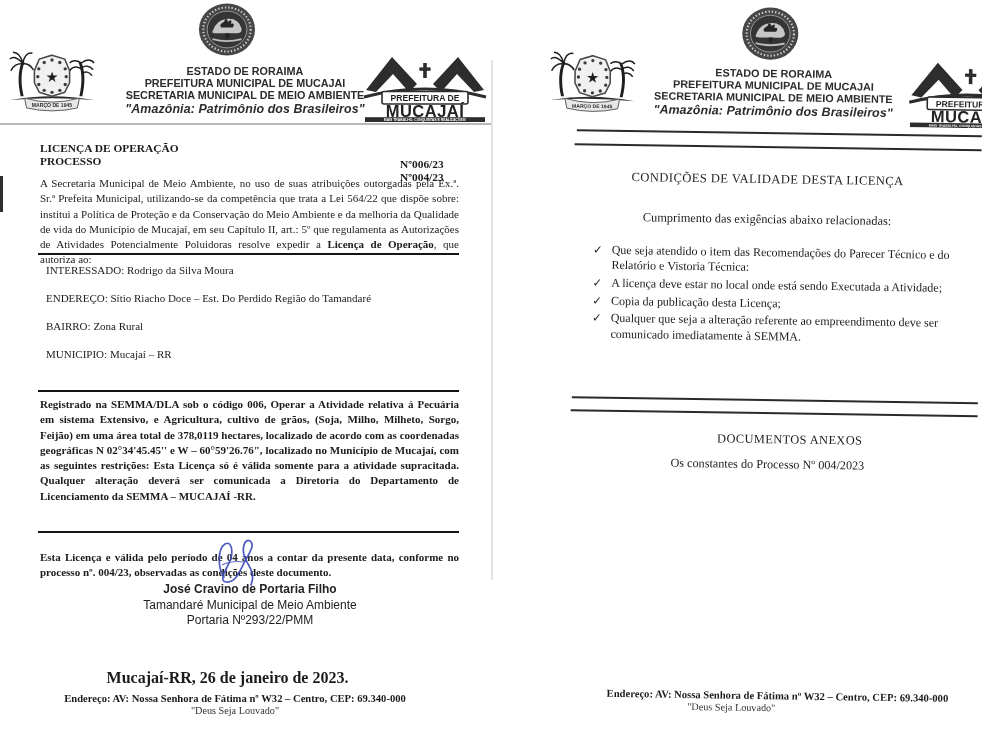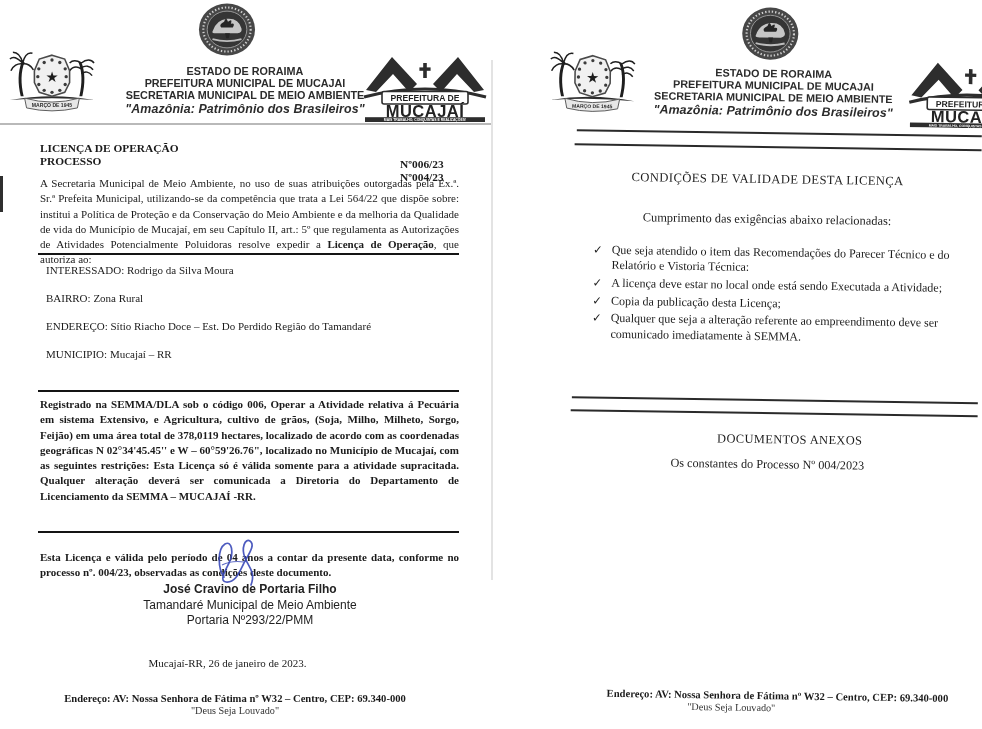--- a/index.html
+++ b/index.html
@@ -30,21 +30,21 @@
   .para { font-size:11px; line-height:15.3px; text-align:justify; }
   .bold  { font-weight:bold; }
   .rule  { position:absolute; background:#141414; height:2px; }
   .rule-thin { position:absolute; background:#2a2a2a; height:1.5px; }
 
   .field-list .field { font-weight:normal; font-size:11px; line-height:15px; margin-bottom:13px; white-space:nowrap;margin-left:6px; }
 
   .sig-block { text-align:center; font-family:"Liberation Sans", sans-serif; font-size:12px; line-height:15.5px; color:#222; }
   .sig-name  { font-weight:bold; }
 
-  .dateline { font-weight:normal; font-size:11px; text-align:center; }
+  .dateline { font-weight:bold; font-size:16px; text-align:center;margin-top:12px; }
 
   .footer { text-align:center; }
   .footer-address { font-weight:bold; font-size:10.6px; line-height:13px; }
   .footer-quote   { font-size:10.2px; color:#333; }
 
   
   .cond-title { font-size:12.6px; letter-spacing:0.4px; text-align:center; }
   .cond-sub   { font-size:12.4px; text-align:center; }
   .cond-list  { list-style:none; }
   .cond-item  { display:flex; gap:9px; font-size:12px; line-height:15.2px; margin-bottom:2.5px; text-align:left; }
@@ -135,26 +135,26 @@
     <p class="abs para" style="left:40px; top:176px; width:419px;"><span>A Secretaria Municipal de Meio Ambiente, no uso de suas atribuições outorgadas pela Ex.ª. Sr.ª Prefeita Municipal, utilizando-se da competência que trata a Lei 564/22 que dispõe sobre: institui a Política de Proteção e da Conservação do Meio Ambiente e da melhoria da Qualidade de vida do Município de Mucajaí, em seu Capítulo II, art.: 5º que regulamenta as Autorizações de Atividades Potencialmente Poluidoras resolve expedir a </span><span class="bold">Licença de Operação</span><span>, que autoriza ao:</span></p>
 
     <div class="rule" style="left:38px; top:253px; width:421px;"></div>
 
     <div class="abs field-list" style="left:40px; top:263px; width:420px;">
       <div class="field">
         <span>INTERESSADO:</span>
         <span>Rodrigo da Silva Moura</span>
       </div>
       <div class="field">
+        <span>ENDEREÇO:</span>
+        <span>Sítio Riacho Doce – Est. Do Perdido Região do Tamandaré</span>
+      </div>
+      <div class="field">
         <span>BAIRRO:</span>
         <span>Zona Rural</span>
-      </div>
-      <div class="field">
-        <span>ENDEREÇO:</span>
-        <span>Sítio Riacho Doce – Est. Do Perdido Região do Tamandaré</span>
       </div>
       <div class="field">
         <span>MUNICIPIO:</span>
         <span>Mucajaí – RR</span>
       </div>
     </div>
 
     <div class="rule" style="left:38px; top:390px; width:421px;"></div>
 
     <p class="abs para bold" style="left:40px; top:397px; width:419px;">Registrado na SEMMA/DLA sob o código 006, Operar a Atividade relativa á Pecuária em sistema Extensivo, e Agricultura, cultivo de grãos, (Soja, Milho, Milheto, Sorgo, Feijão) em uma área total de 378,0119 hectares, localizado de acordo com as coordenadas geográficas N 02°34'45.45'' e W – 60°59'26.76", localizado no Município de Mucajaí, com as seguintes restrições: Esta Licença só é válida somente para a atividade supracitada. Qualquer alteração deverá ser comunicada a Diretoria do Departamento de Licenciamento da SEMMA – MUCAJAÍ -RR.</p>

